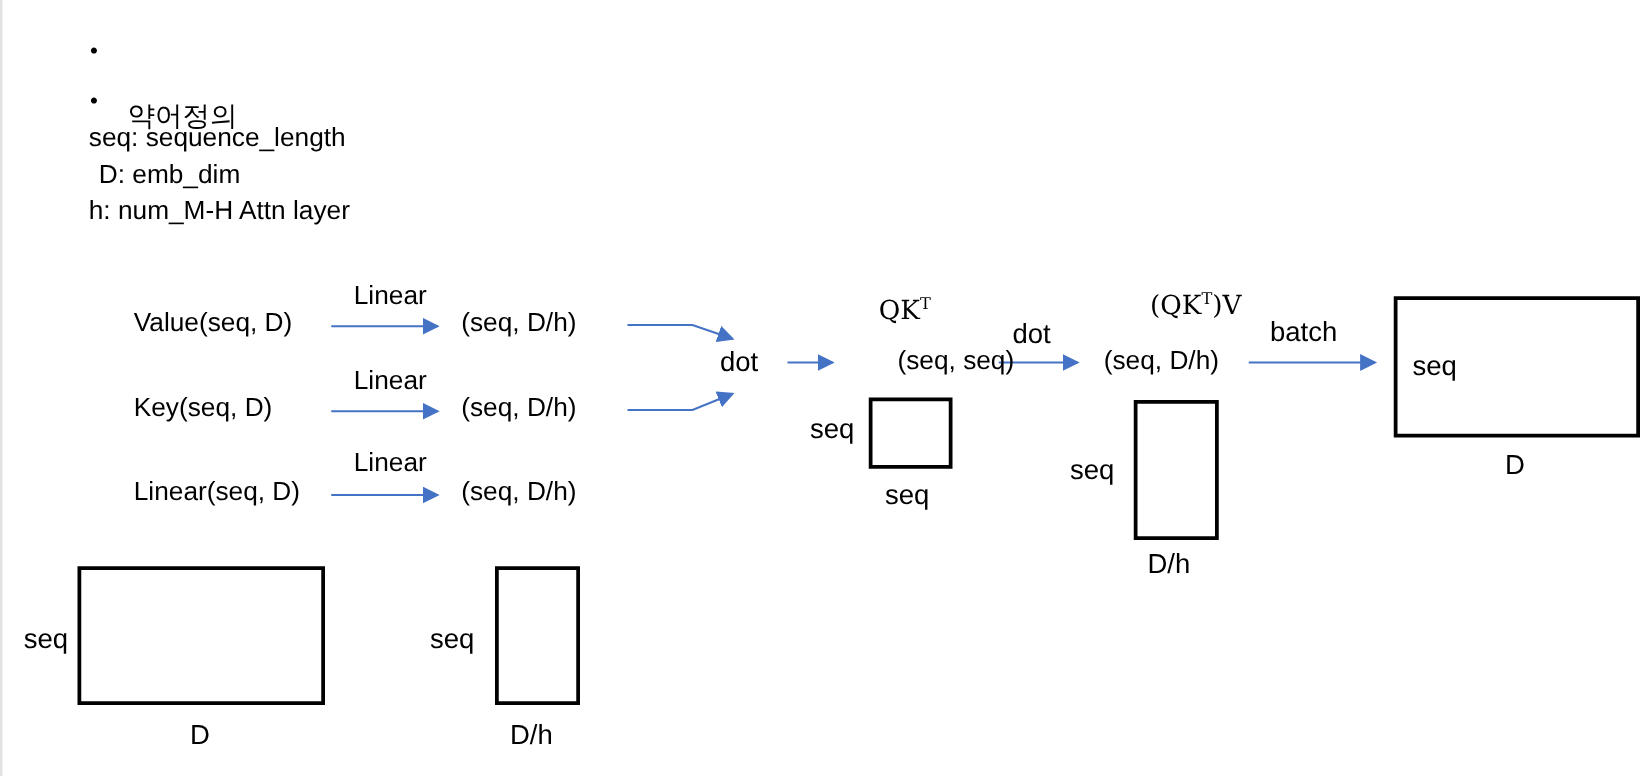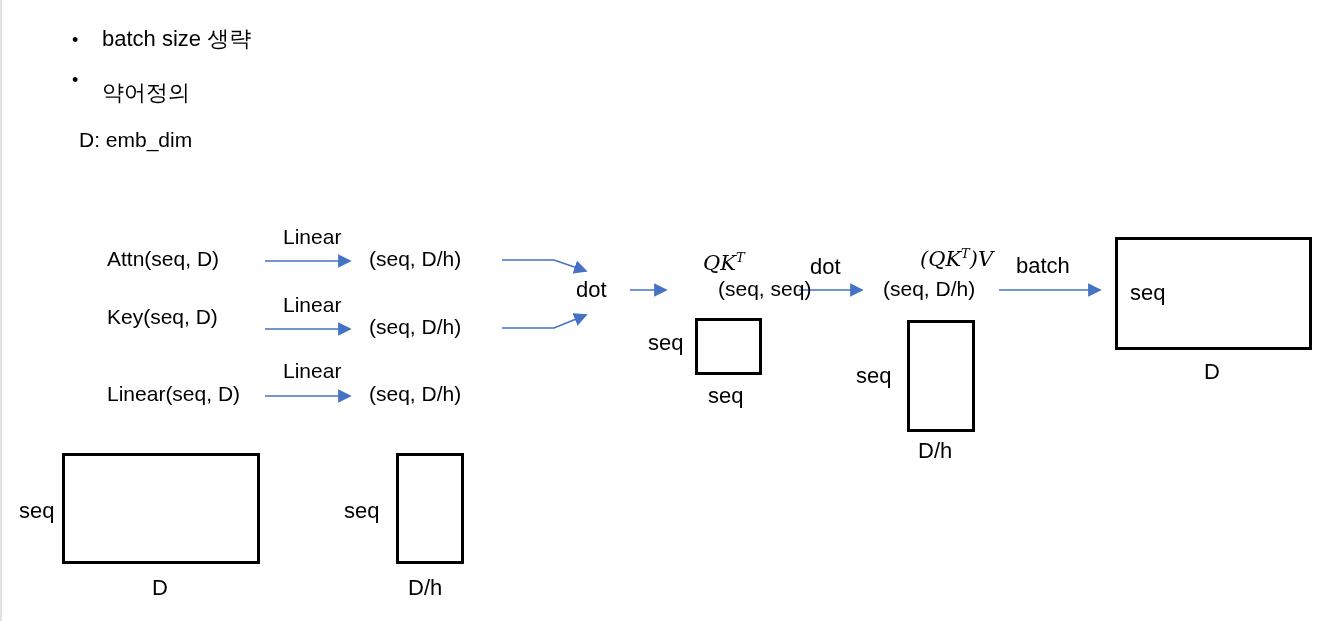--- a/index.html
+++ b/index.html
@@ -12,61 +12,62 @@
     overflow:hidden;
     font-family:"Liberation Sans","DejaVu Sans",sans-serif;
     color:#000000;
   }
   .t{position:absolute;white-space:nowrap;font-size:21px;line-height:1.15;}
   .t22{font-size:22px;}
   .bullet-dot{position:absolute;font-size:18px;}
   .math{
     position:absolute;white-space:nowrap;
     font-family:"DejaVu Serif","Liberation Serif",serif;
-    font-style:italic;font-size:21px;line-height:1;margin-top:14px;
+    font-size:21px;line-height:1;
   }
   .math sup{font-size:13px;vertical-align:super;line-height:1;}
   .mbox{position:absolute;border:3px solid #000000;background:#ffffff;box-sizing:border-box;}
   .arrows{position:absolute;left:0;top:0;pointer-events:none;}
   .inside-label{position:absolute;font-size:22px;}
 </style>
 </head>
 <body>
 
 <div id="canvas">
 
   <span class="bullet-dot" style="left:70px;top:30px">•</span>
-  <div class="t t22" style="left:100px;top:26px">batch size 생략</div>
 
   <span class="bullet-dot" style="left:70px;top:70px">•</span>
   <div class="t t22" style="left:100px;top:80px">약어정의</div>
 
+  <div class="t" style="left:69px;top:99px">seq: sequence_length</div>
   <div class="t" style="left:77px;top:128px">D: emb_dim</div>
+  <div class="t" style="left:69px;top:157px">h: num_M-H Attn layer</div>
 
   <svg class="arrows" width="1321" height="621">
     <defs>
       <marker id="ah" markerWidth="9" markerHeight="8" refX="7" refY="4" orient="auto">
         <path d="M0,0 L8,4 L0,8 z" fill="#4472C4"></path>
       </marker>
     </defs>
     <line x1="263" y1="261" x2="348" y2="261" stroke="#4472C4" stroke-width="1.7" marker-end="url(#ah)"></line>
     <line x1="263" y1="329" x2="348" y2="329" stroke="#4472C4" stroke-width="1.7" marker-end="url(#ah)"></line>
     <line x1="263" y1="396" x2="348" y2="396" stroke="#4472C4" stroke-width="1.7" marker-end="url(#ah)"></line>
     <path d="M500,260 L552,260 L584,271" fill="none" stroke="#4472C4" stroke-width="1.7" marker-end="url(#ah)"></path>
     <path d="M500,328 L552,328 L584,315" fill="none" stroke="#4472C4" stroke-width="1.7" marker-end="url(#ah)"></path>
     <line x1="628" y1="290" x2="664" y2="290" stroke="#4472C4" stroke-width="1.7" marker-end="url(#ah)"></line>
     <line x1="797" y1="290" x2="860" y2="290" stroke="#4472C4" stroke-width="1.7" marker-end="url(#ah)"></line>
     <line x1="997" y1="290" x2="1098" y2="290" stroke="#4472C4" stroke-width="1.7" marker-end="url(#ah)"></line>
   </svg>
 
-  <div class="t" style="left:105px;top:247px">Attn(seq, D)</div>
+  <div class="t" style="left:105px;top:247px">Value(seq, D)</div>
   <div class="t" style="left:281px;top:225px">Linear</div>
   <div class="t" style="left:367px;top:247px">(seq, D/h)</div>
 
-  <div class="t" style="left:105px;top:305px">Key(seq, D)</div>
+  <div class="t" style="left:105px;top:315px">Key(seq, D)</div>
   <div class="t" style="left:281px;top:293px">Linear</div>
   <div class="t" style="left:367px;top:315px">(seq, D/h)</div>
 
   <div class="t" style="left:105px;top:382px">Linear(seq, D)</div>
   <div class="t" style="left:281px;top:359px">Linear</div>
   <div class="t" style="left:367px;top:382px">(seq, D/h)</div>
 
   <div class="t t22" style="left:574px;top:277px">dot</div>
 
   <div class="math" style="left:701px;top:237px"><span>QK</span><sup>T</sup></div>

